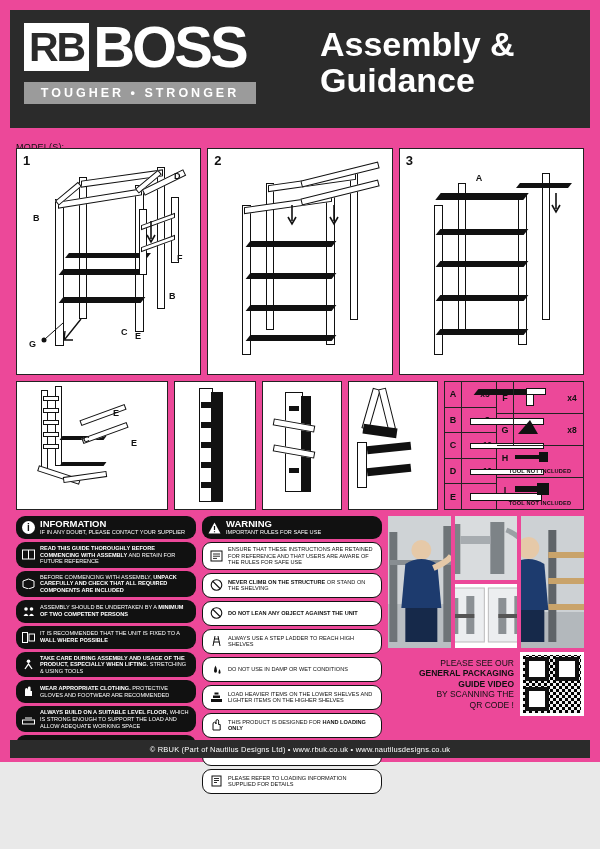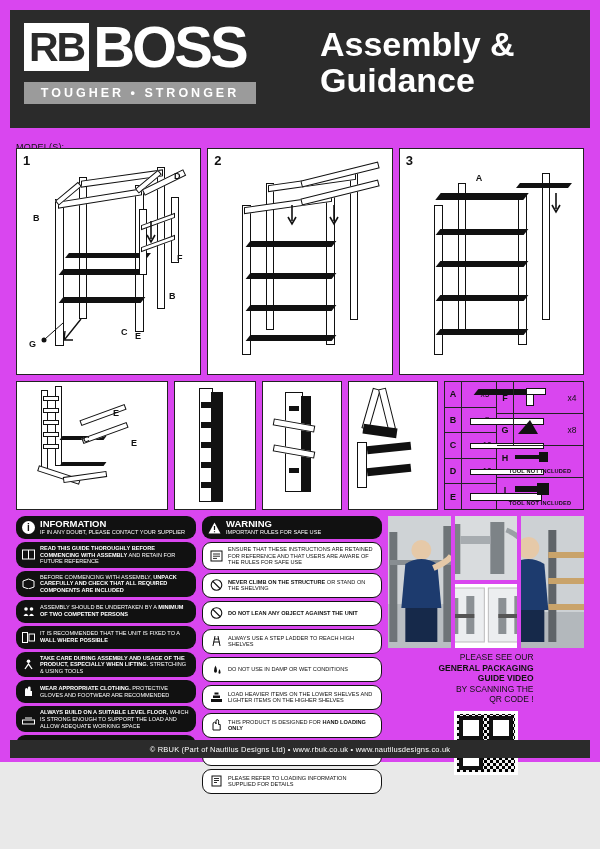--- a/index.html
+++ b/index.html
@@ -6,21 +6,21 @@
   body{
     width:600px;height:849px;
     background:#e9e9e9;
     font-family:"Liberation Sans", sans-serif;
     color:#111;
     overflow:hidden;
   }
   .page{
     position:relative;
     width:600px;height:762px;
-    background:#d946ef;
+    background:#ec4899;
     box-sizing:border-box;
     padding:10px 10px 0 10px;
   }
 
   
   .header{
     position:relative;
     height:118px;
     background:#2b2b2b;
     display:flex;
@@ -159,21 +159,21 @@
   }
   .pic{
     flex:1;
     position:relative;
     height:100%;
   }
   .qty{
     width:22px;
     text-align:center;
     font-size:8.5px;
-    font-weight:normal;
+    font-weight:bold;
   }
   .tool-note{
     font-size:5.6px;
     font-weight:bold;
     text-align:center;
     letter-spacing:.2px;
     padding-bottom:2px;
   }
 
   
@@ -247,21 +247,20 @@
     background:#d7d9db;
   }
   .photo.small{height:64px;}
   .photo-col{display:flex;flex-direction:column;gap:4px;flex:1;}
 
   .qr-box{
     display:flex;
     align-items:center;
     gap:6px;
     margin-top:4px;
-    flex-direction:column;
   }
   .qr-text{
     flex:1;
     text-align:right;
     font-size:8.5px;
     line-height:10.5px;
   }
   .qr-text b{font-weight:bold;}
   .qr{
     width:58px;height:58px;

